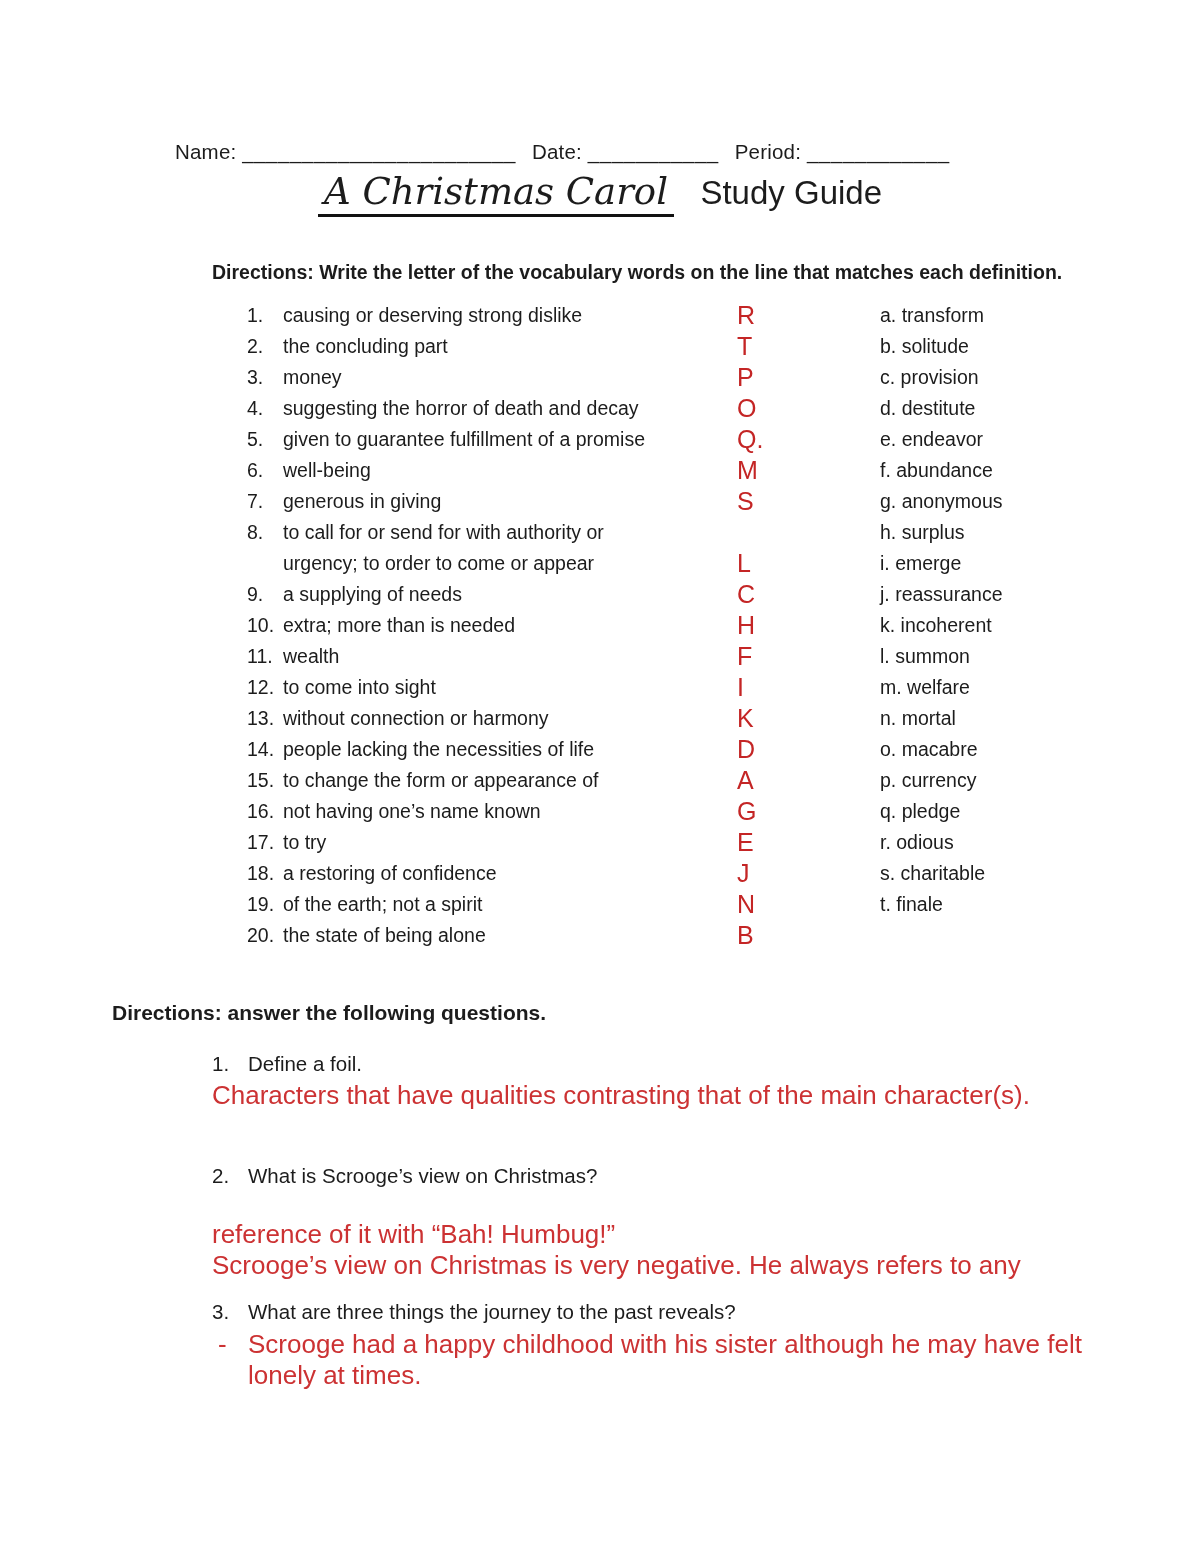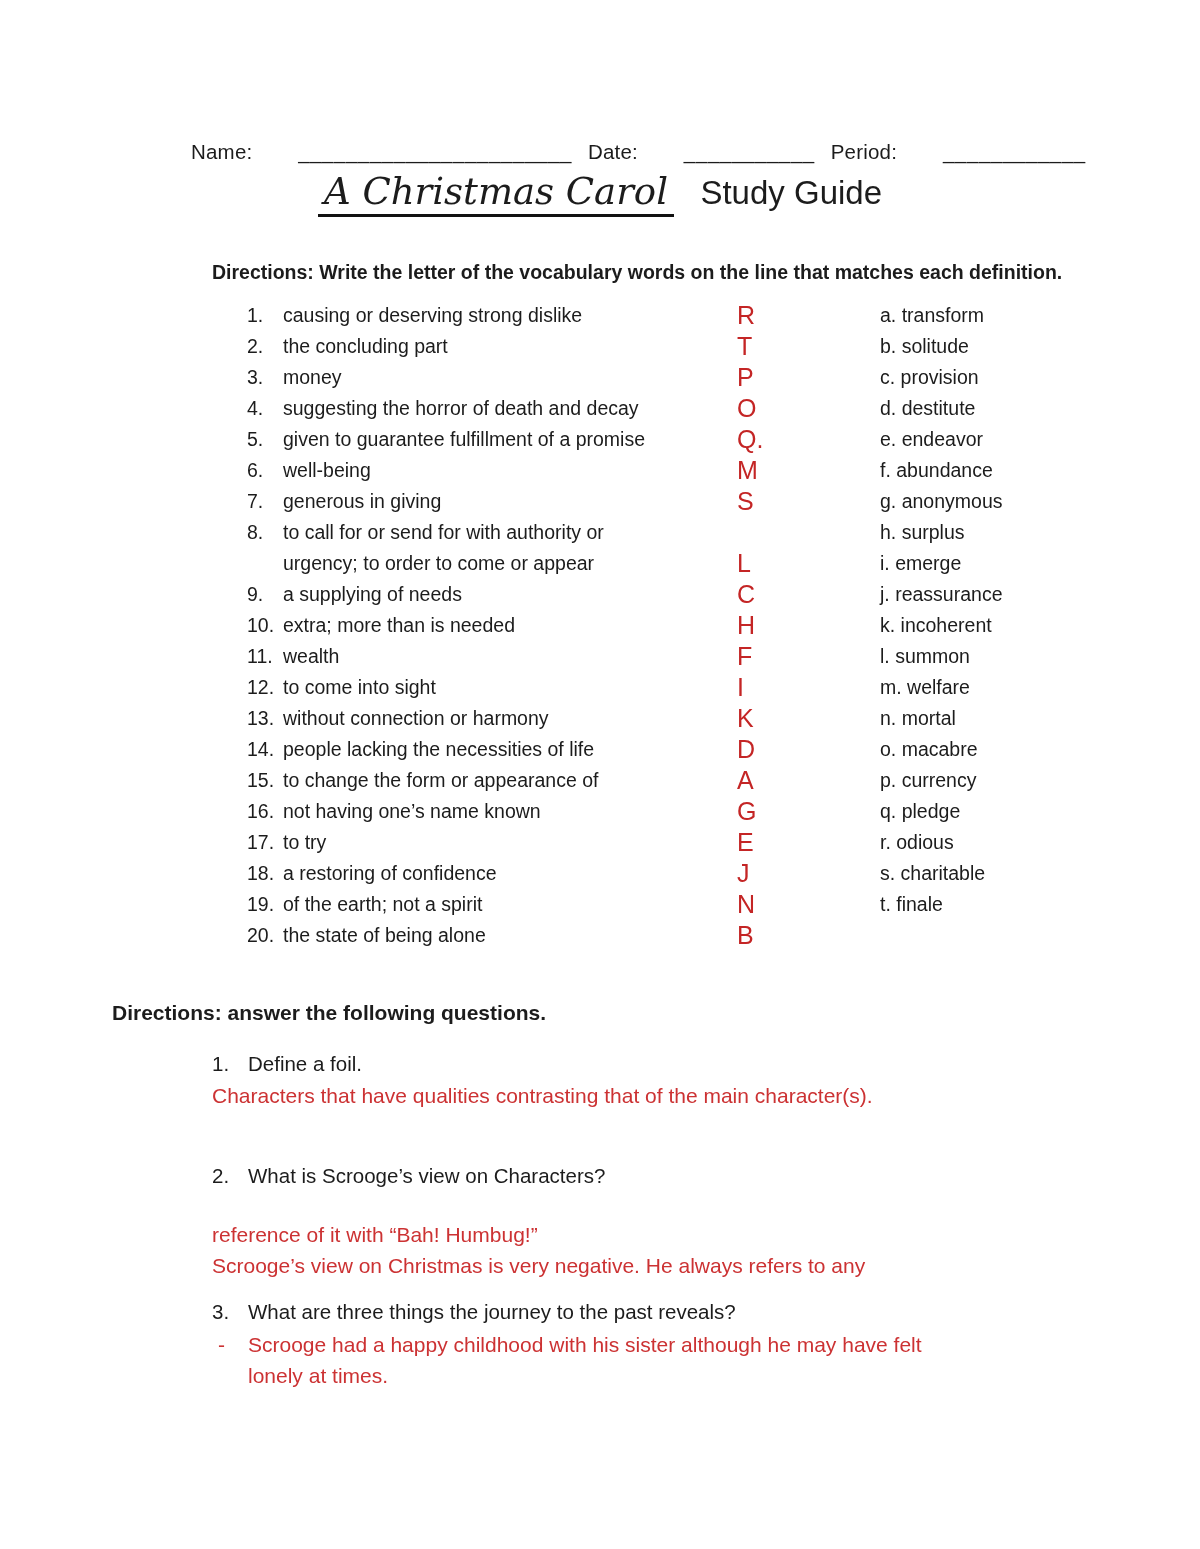--- a/index.html
+++ b/index.html
@@ -13,23 +13,23 @@
   }
   .page { position: relative; width: 1200px; height: 1549px; background: #ffffff; }
 
   
   .header {
     margin: 140px 0 0 175px;
     font-size: 20.5px;
     letter-spacing: 0.2px;
     white-space: nowrap;
   }
-  .header .blank { letter-spacing: 0.5px; margin-left: 40px; }
+  .header .blank { letter-spacing: 0.5px; }
   .header .lbl { margin-left: 10px; }
-  .header .lbl:first-child { margin-left: 16px; }
+  .header .lbl:first-child { margin-left: 0; }
 
   
   .title { text-align: center; margin-top: 6px; }
   .title-script {
     font-family: "DejaVu Serif", serif;
     font-style: italic;
     font-size: 37px;
     border-bottom: 3px solid #111;
     padding: 0 6px 1px 6px;
   }
@@ -63,21 +63,21 @@
   .q-directions {
     margin: 50px 0 0 112px;
     font-size: 21px;
     font-weight: bold;
   }
   .qblock { margin-left: 212px; }
   .qline { display: flex; font-size: 20.5px; line-height: 28px; }
   .qnum { width: 36px; flex: 0 0 36px; }
   .answer {
     color: #cc3233;
-    font-size: 21px;
+    font-size: 26px;
     line-height: 31px;
     display: flex;
   }
   .answer .dash { width: 36px; flex: 0 0 36px; padding-left: 6px; }
   .qb-0 { margin-top: 25px; }
   .qb-0 .answer { margin-top: 2px; }
   .qb-1 { margin-top: 51px; }
   .qb-1 .answer { margin-top: 29px; }
   .qb-2 { margin-top: 17px; }
   .qb-2 .answer { margin-top: 3px; }
@@ -244,21 +244,21 @@
         </div>
         <div class="answer">
           <div>
             <div>Characters that have qualities contrasting that of the main character(s).</div>
           </div>
         </div>
       </div>
       <div class="qblock qb-1">
         <div class="qline">
           <span class="qnum">2.</span>
-          <span>What is Scrooge’s view on Characters?</span>
+          <span>What is Scrooge’s view on Christmas?</span>
         </div>
         <div class="answer">
           <div>
             <div>reference of it with “Bah! Humbug!”</div>
             <div>Scrooge’s view on Christmas is very negative. He always refers to any</div>
           </div>
         </div>
       </div>
       <div class="qblock qb-2">
         <div class="qline">

